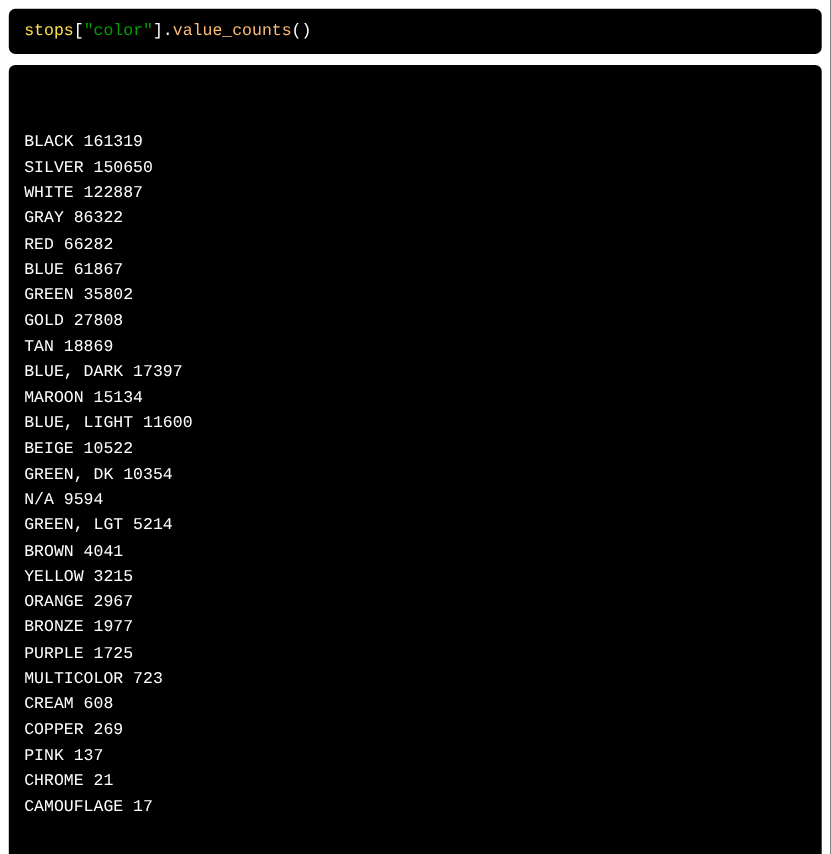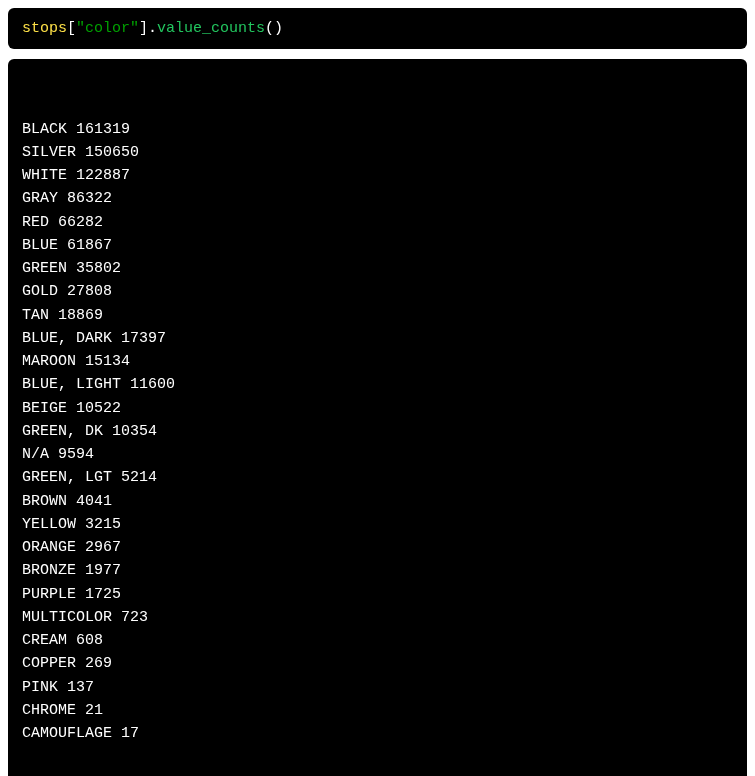--- a/index.html
+++ b/index.html
@@ -21,21 +21,21 @@
       margin-bottom: 10px;
     }
     .code-line {
       color: #ffffff;
       white-space: pre;
       line-height: 1.4;
     }
     .tok-name { color: #fde047; }
     .tok-punct { color: #ffffff; }
     .tok-string { color: #00a000; }
-    .tok-method { color: #22c55e; }
+    .tok-method { color: #fdba74; }
     .output-cell {
       background: #000000;
       border-radius: 6px;
       padding: 12px 14px 14px 14px;
       color: #ffffff;
       line-height: 1.55;
       white-space: pre;
       overflow: hidden;
       position: relative;
     }

